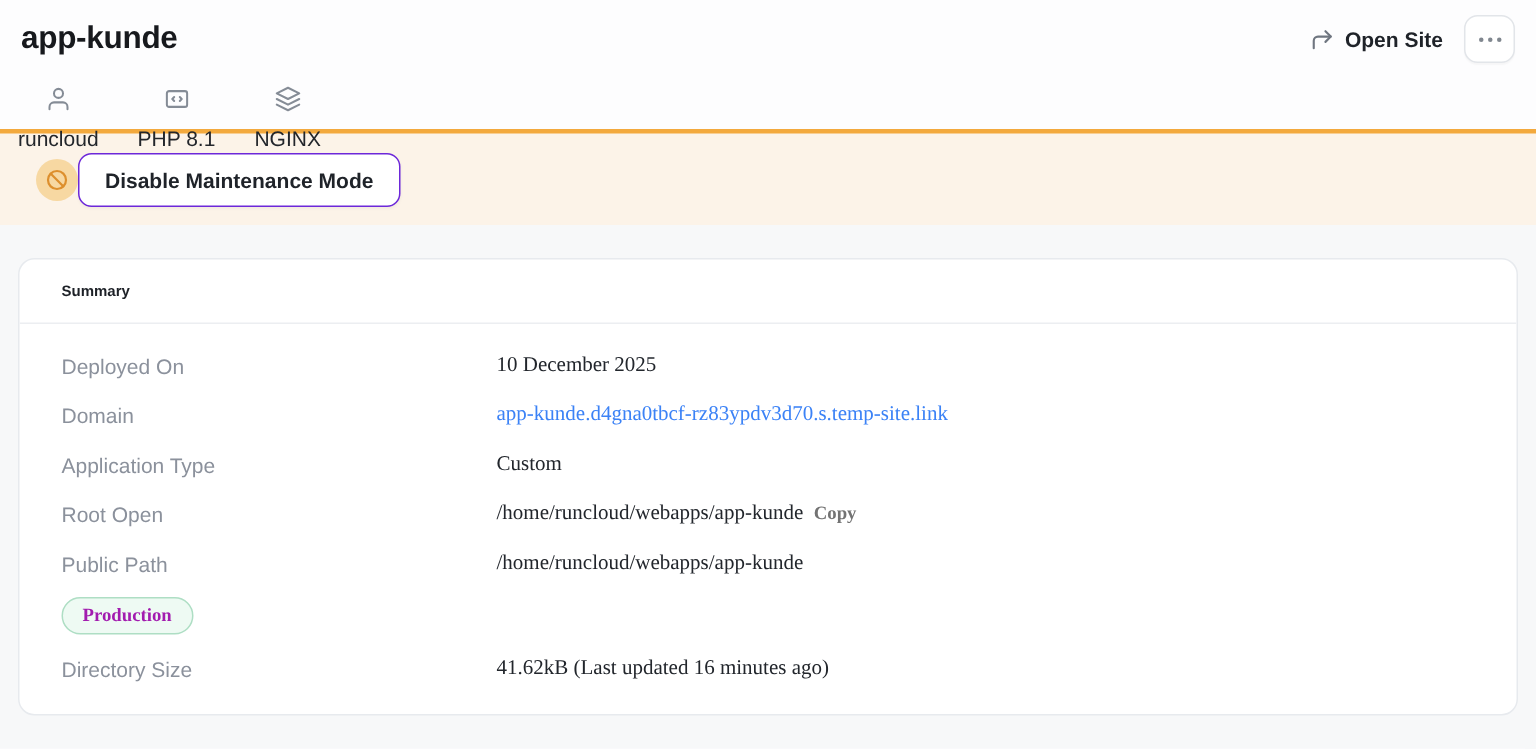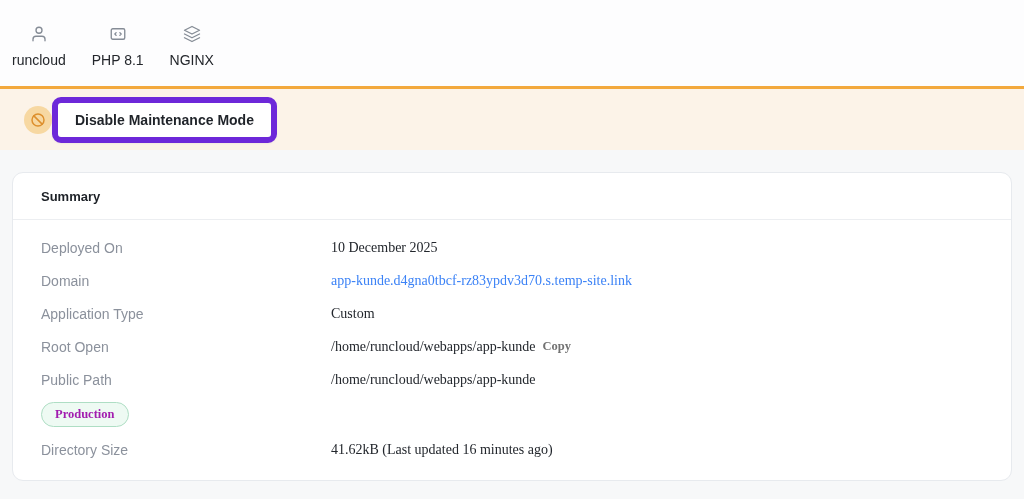--- a/index.html
+++ b/index.html
@@ -53,40 +53,40 @@
   .banner-icon {
     width: 28px; height: 28px; border-radius: 50%;
     background: #f7d8a2; flex: 0 0 28px;
     display: flex; align-items: center; justify-content: center;
   }
   .banner-icon svg { stroke: #dd8f2d; }
   .banner-text {
     font-size: 14px; color: #33373d; margin-left: 14px; flex: 1;
   }
   .banner-btn {
-    background: #ffffff; border: 6px solid #6d28d9; border-radius: 9px;
+    background: #ffffff; border: 1px solid #6d28d9; border-radius: 9px;
     font-family: "Liberation Sans", sans-serif;
     font-size: 14px; font-weight: 600; color: #1f2329;
     padding: 9px 17px; cursor: pointer; white-space: nowrap;
     box-shadow: 0 1px 2px rgba(20,22,26,0.04);
   }
 
   
   .card {
     margin: 22px 12px 0 12px;
     background: #ffffff;
     border: 1px solid #e7eaee;
     border-radius: 11px;
     overflow: hidden;
   }
   .card-header {
     padding: 16px 28px 15px 28px;
     border-bottom: 1px solid #eceef1;
   }
-  .card-title { font-size: 13px; font-weight: 700; color: #1d2127; }
+  .card-title { font-size: 10px; font-weight: 700; color: #1d2127; }
   .card-body { padding: 11px 28px 14px 28px; }
   .row {
     display: flex; align-items: center; height: 33px;
   }
   .row-label {
     width: 290px; flex: 0 0 290px;
     font-size: 14px; color: #8b919c;
   }
   .row-value { font-size: 14px; color: #22262c; display: flex; align-items: center; gap: 7px; font-family: Liberation Serif, serif; }
   .link { color: #3b82f6; text-decoration: none; cursor: pointer; }
@@ -98,20 +98,41 @@
     display: inline-block;
     background: #eefaf3; border: 1px solid #aedec4; color: #a21caf;
     font-size: 12.5px; font-weight: 600;
     padding: 4px 13px; border-radius: 999px;
   }
 </style>
 </head>
 <body>
 
 <div class="header">
+  <div class="header-top">
+    <div class="page-title">app-kunde</div>
+    <div class="header-actions">
+      <div class="open-site">
+        <span style="display:flex;">
+          <svg width="17" height="17" viewBox="0 0 24 24" fill="none" stroke-width="2" stroke-linecap="round" stroke-linejoin="round">
+            <polyline points="15 14 20 9 15 4"></polyline>
+            <path d="M4 20v-7a4 4 0 0 1 4-4h12"></path>
+          </svg>
+        </span>
+        <span>Open Site</span>
+      </div>
+      <div class="more-btn">
+        <span style="display:flex;gap:3px;">
+            <i></i>
+            <i></i>
+            <i></i>
+          </span>
+      </div>
+    </div>
+  </div>
   <div class="meta-row">
     <div class="meta-item">
       <span style="display:flex;">
         <svg width="18" height="18" viewBox="0 0 24 24" fill="none" stroke-width="1.8" stroke-linecap="round" stroke-linejoin="round">
           <path d="M20 21v-2a4 4 0 0 0-4-4H8a4 4 0 0 0-4 4v2"></path>
           <circle cx="12" cy="7" r="4"></circle>
         </svg>
       </span>
       <span class="meta-label">runcloud</span>
     </div>

